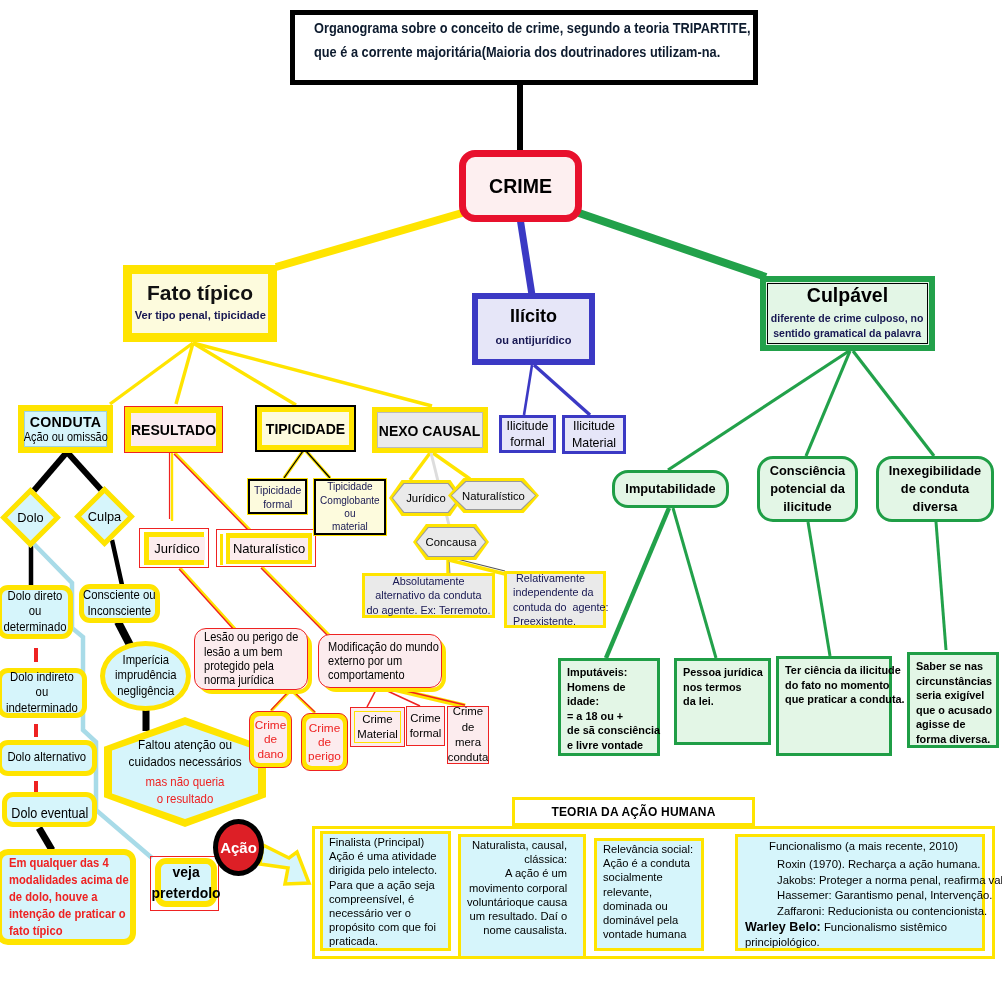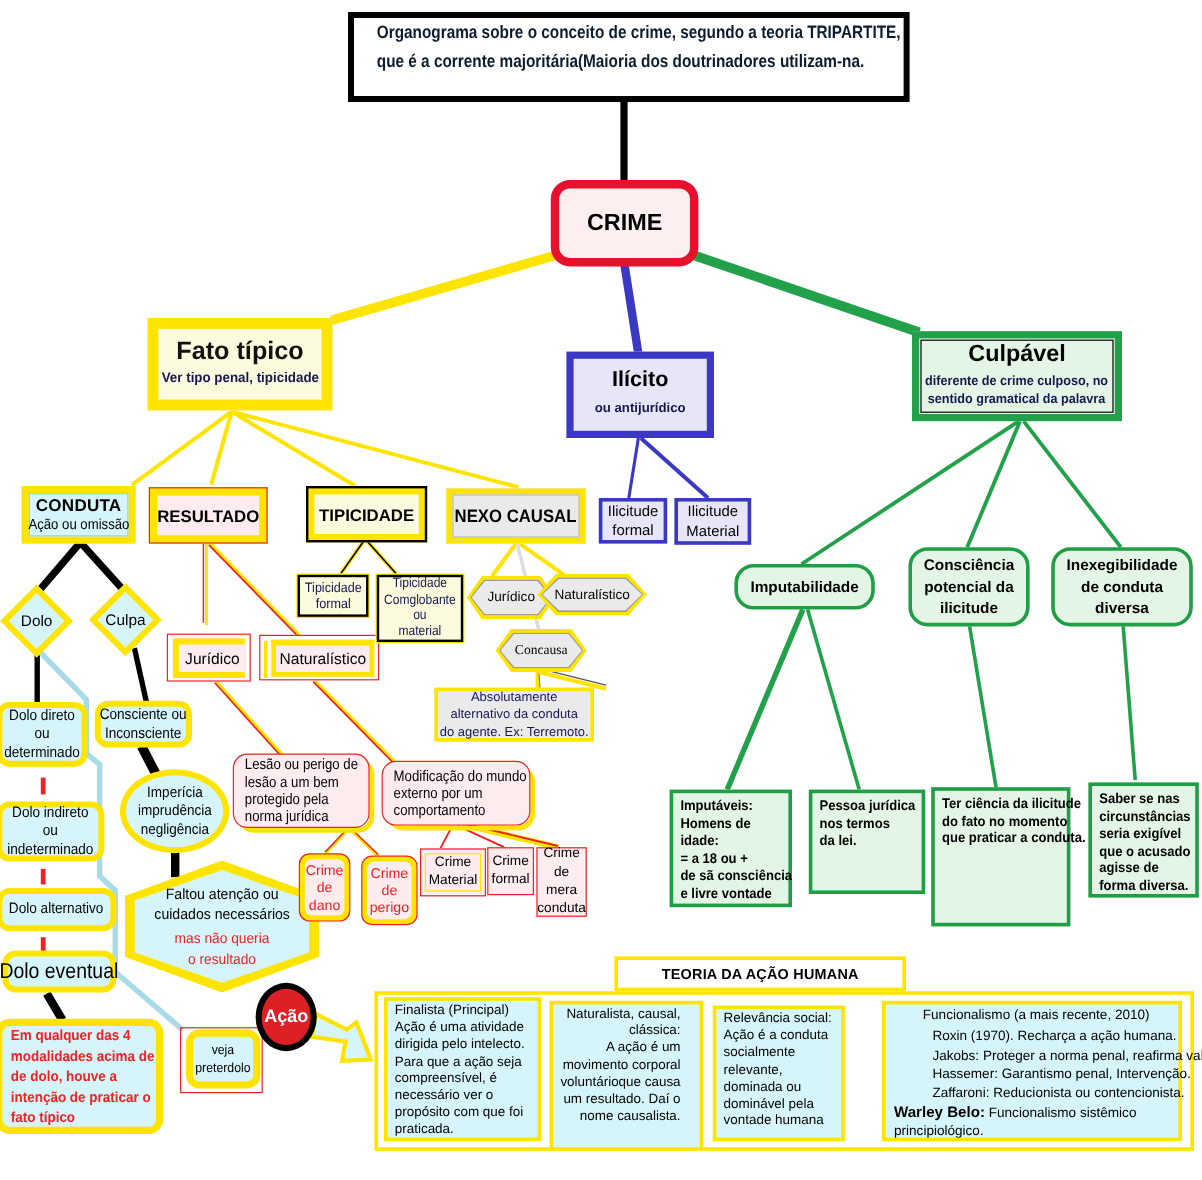--- a/index.html
+++ b/index.html
@@ -53,42 +53,42 @@
   
   .dia{position:absolute;background:#d6f5fb;border:5px solid #ffe400;transform:rotate(45deg);
        box-sizing:border-box;}
   .dia-lbl{position:absolute;display:flex;align-items:center;justify-content:center;
        font-size:12.8px;color:#000;}
   .rb{border:5px solid #ffe400;background:#d6f5fb;border-radius:11px;font-size:13px;line-height:1.24;color:#000;}
   .rb > div{transform:scaleX(0.90);}
   #dolodireto{left:-3px;top:585px;width:76px;height:54px;font-size:12.6px;}
   #doloindireto{left:-3px;top:668px;width:90px;height:50px;font-size:12.6px;}
   #doloalt{left:-3px;top:740px;width:100px;height:36px;font-size:12.6px;}
-  #doloevent{left:2px;top:792px;width:95px;height:35px;font-size:18px;}
+  #doloevent{left:2px;top:792px;width:95px;height:35px;font-size:14px;justify-content:flex-end;}
   #emqualquer{left:-4px;top:849px;width:140px;height:96px;border:6px solid #ffe400;background:#d6f5fb;
       border-radius:12px;color:#ee2222;font-size:12.2px;line-height:17px;font-weight:bold;
       text-align:left;align-items:flex-start;padding:0 0 0 7px;white-space:pre;}
   #emqualquer > div{transform:scaleX(0.92);transform-origin:left center;}
   #consciente{left:79px;top:584px;width:81px;height:39px;font-size:12.6px;}
   #impericia{left:100px;top:641px;width:91px;height:70px;border:5px solid #ffe400;background:#d6f5fb;
       border-radius:50%;font-size:12.4px;line-height:1.26;color:#000;}
   #impericia > div{transform:scaleX(0.91);}
   #faltou{left:104px;top:717px;width:162px;height:110px;}
   #faltou .hx{position:absolute;inset:0;background:#ffe400;
       clip-path:polygon(50% 0,100% 27%,100% 73%,50% 100%,0 73%,0 27%);}
   #faltou .hxi{position:absolute;left:8px;top:8px;right:8px;bottom:8px;background:#d6f5fb;
       clip-path:polygon(50% 0,100% 27%,100% 73%,50% 100%,0 73%,0 27%);}
   #faltou .hxt{position:absolute;inset:0;display:flex;flex-direction:column;
       align-items:center;justify-content:center;}
   #faltou .l1{font-size:12.5px;color:#000;line-height:1.32;transform:scaleX(0.94);}
   #faltou .l2{font-size:12.2px;color:#ee2222;line-height:1.32;margin-top:4px;transform:scaleX(0.94);}
   #acao{left:213px;top:819px;width:51px;height:57px;border-radius:50%;border:5px solid #000;
       background:#dd1f26;color:#fff;font-size:15px;font-weight:bold;}
   #veja{left:155px;top:858px;width:62px;height:49px;border:6px solid #ffe400;background:#d6f5fb;
-      border-radius:11px;font-size:11px;line-height:1.35;color:#000;}
+      border-radius:11px;font-size:15px;line-height:1.35;color:#000;font-weight:bold;}
   #veja > div{transform:scaleX(0.93);}
   #vejaframe{left:150px;top:856px;width:69px;height:55px;border:1px solid #ee2222;}
 
   
   .redframe{border:1.5px solid #ee2222;background:#fff;padding:0;}
   .ybox{background:#ffe400;display:flex;align-items:center;justify-content:center;}
   .pinkin{background:#fcecee;display:flex;align-items:center;justify-content:center;
           font-size:13px;color:#000;white-space:pre;text-align:center;line-height:1.2;}
   #res-jur{left:139px;top:528px;width:70px;height:40px;}
   #res-jur .ybox{position:absolute;left:4px;top:3px;width:60px;height:33px;}
@@ -134,21 +134,21 @@
   .hexsm .hb{position:absolute;inset:0;background:#ffe400;
       clip-path:polygon(17% 0,83% 0,100% 50%,83% 100%,17% 100%,0 50%);}
   .hexsm .hg{position:absolute;left:3px;top:3px;right:3px;bottom:3px;background:#999;
       clip-path:polygon(17% 0,83% 0,100% 50%,83% 100%,17% 100%,0 50%);}
   .hexsm .hi{position:absolute;left:4px;top:4px;right:4px;bottom:4px;background:#eaeaea;
       clip-path:polygon(17% 0,83% 0,100% 50%,83% 100%,17% 100%,0 50%);}
   .hexsm .ht{position:absolute;inset:0;display:flex;align-items:center;justify-content:center;
       font-size:11.3px;color:#000;white-space:pre;}
   #nx-jur{left:389px;top:480px;width:74px;height:36px;}
   #nx-nat{left:448px;top:478px;width:91px;height:35px;}
-  #nx-con{left:413px;top:524px;width:76px;height:36px;font-family:Liberation Serif, serif;}
+  #nx-con{left:413px;top:524px;width:76px;height:36px;}
   .greybox{border:3px solid #ffe400;background:#eaeaea;font-size:10.8px;line-height:1.32;color:#171752;
       white-space:pre;text-align:center;}
   #nx-abs{left:362px;top:573px;width:133px;height:45px;}
   #nx-rel{left:504px;top:571px;width:102px;height:57px;text-align:left;align-items:flex-start;padding-left:6px;}
 
   
   .bluebox{border:3px solid #3b39c4;background:#e6e6f8;font-size:12.4px;line-height:1.3;color:#000;}
   #il-formal{left:499px;top:415px;width:57px;height:38px;}
   #il-material{left:562px;top:415px;width:64px;height:39px;}
 
@@ -157,21 +157,21 @@
        font-size:12.8px;line-height:1.4;font-weight:bold;color:#000;}
   #cp-imp{left:612px;top:470px;width:117px;height:38px;}
   #cp-cons{left:757px;top:456px;width:101px;height:66px;}
   #cp-inex{left:876px;top:456px;width:118px;height:66px;}
   .grnsq{border:3px solid #1f9e46;background:#e3f6e6;font-size:11.7px;line-height:14.6px;
        font-weight:bold;color:#000;text-align:left;align-items:flex-start;justify-content:flex-start;
        padding:4px 0 0 6px;white-space:pre;}
   .grnsq > div{transform:scaleX(0.93);transform-origin:left center;}
   #cp-imputaveis{left:558px;top:658px;width:102px;height:98px;}
   #cp-pessoa{left:674px;top:658px;width:97px;height:87px;}
-  #cp-ciencia{left:776px;top:656px;width:116px;height:116px;}
+  #cp-ciencia{left:776px;top:656px;width:116px;height:100px;}
   #cp-saber{left:907px;top:652px;width:92px;height:96px;}
 
   
   #teoria-panel{left:312px;top:826px;width:683px;height:133px;border:3px solid #ffe400;background:#fff;}
   #teoria-title{left:512px;top:797px;width:243px;height:29px;border:3px solid #ffe400;background:#fff;
        font-size:12px;font-weight:bold;color:#000;letter-spacing:.2px;}
   .tcol{border:3px solid #ffe400;background:#d6f5fb;font-size:11.2px;line-height:14.2px;color:#000;
        text-align:left;align-items:flex-start;justify-content:flex-start;padding:1px 0 0 6px;white-space:pre;}
   #tc1{left:320px;top:831px;width:131px;height:120px;}
   #tc2{left:458px;top:834px;width:128px;height:125px;text-align:right;}
@@ -405,20 +405,24 @@
   </div>
   <div class="hexsm" id="nx-con">
     <div class="hb"></div>
       <div class="hg"></div>
       <div class="hi"></div>
     <div class="ht">Concausa</div>
   </div>
   <div class="n greybox" id="nx-abs"><div>Absolutamente
 alternativo da conduta
 do agente. Ex: Terremoto.</div></div>
+  <div class="n greybox" id="nx-rel"><div> Relativamente
+independente da
+contuda do  agente:
+Preexistente.</div></div>
 
   <div class="n bluebox" id="il-formal"><div>Ilicitude
 formal</div></div>
   <div class="n bluebox" id="il-material"><div>Ilicitude
 Material</div></div>
 
   <div class="n grn" id="cp-imp"><div>Imputabilidade</div></div>
   <div class="n grn" id="cp-cons"><div>Consciência
 potencial da
 ilicitude</div></div>

